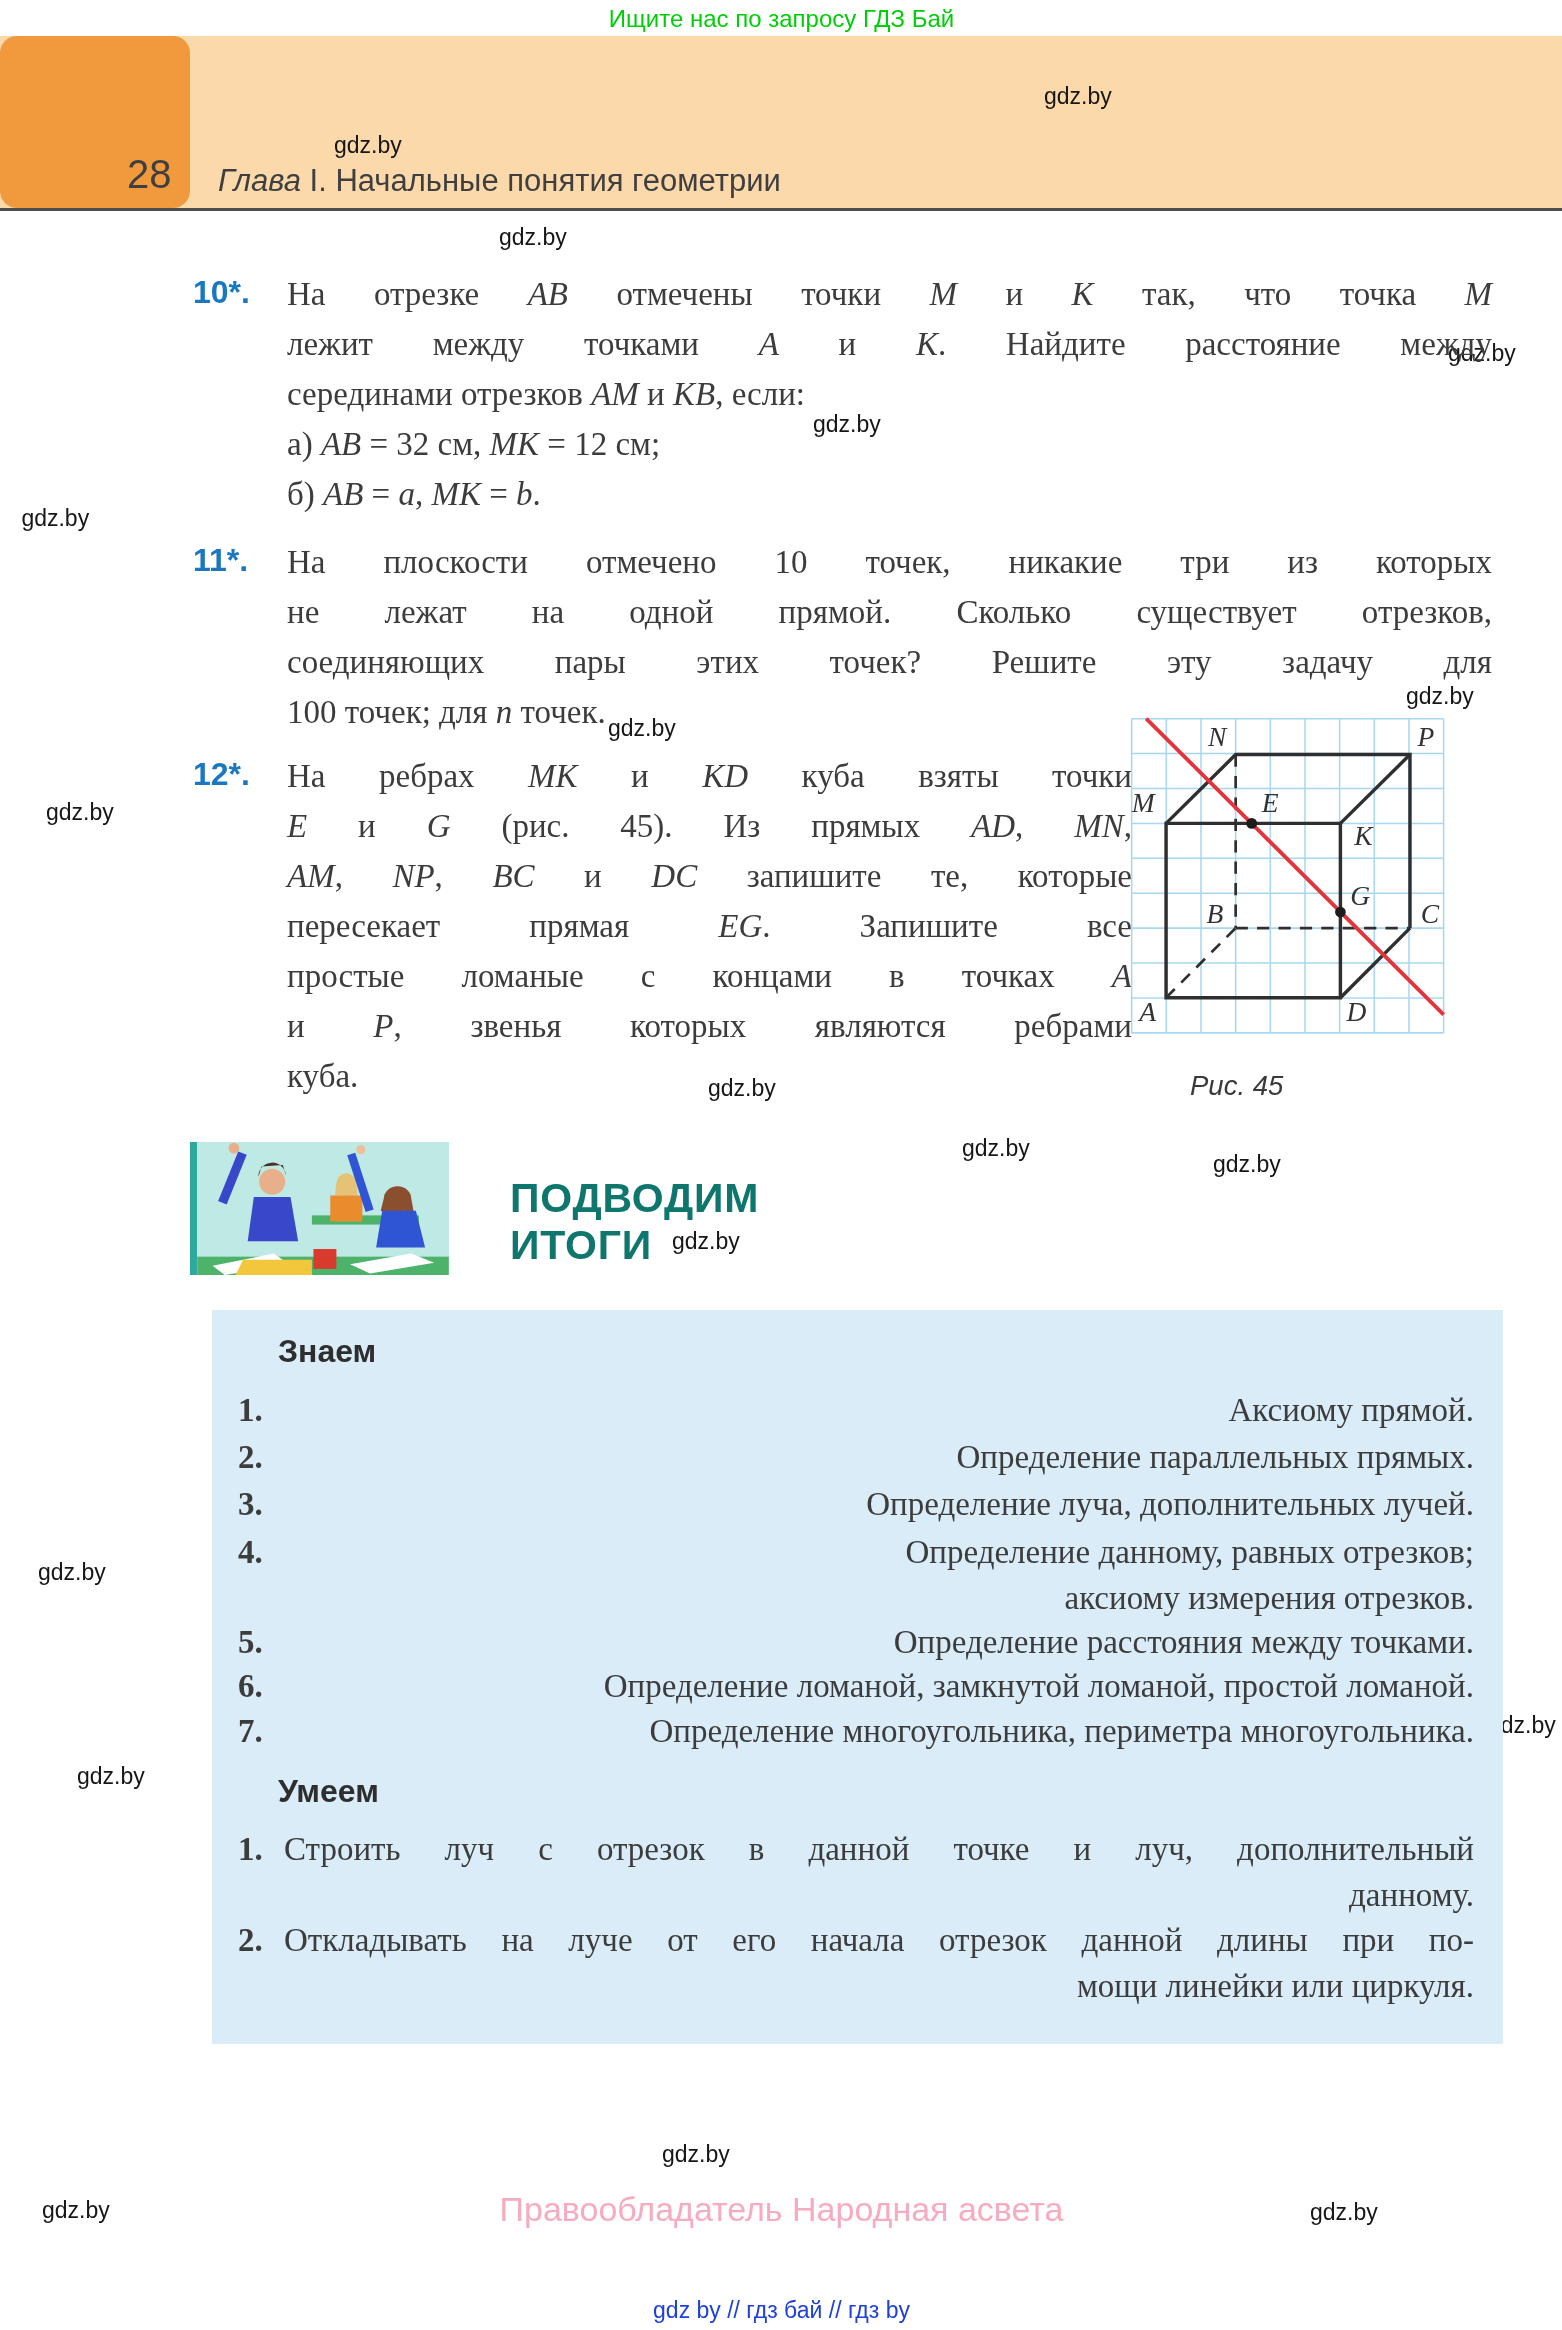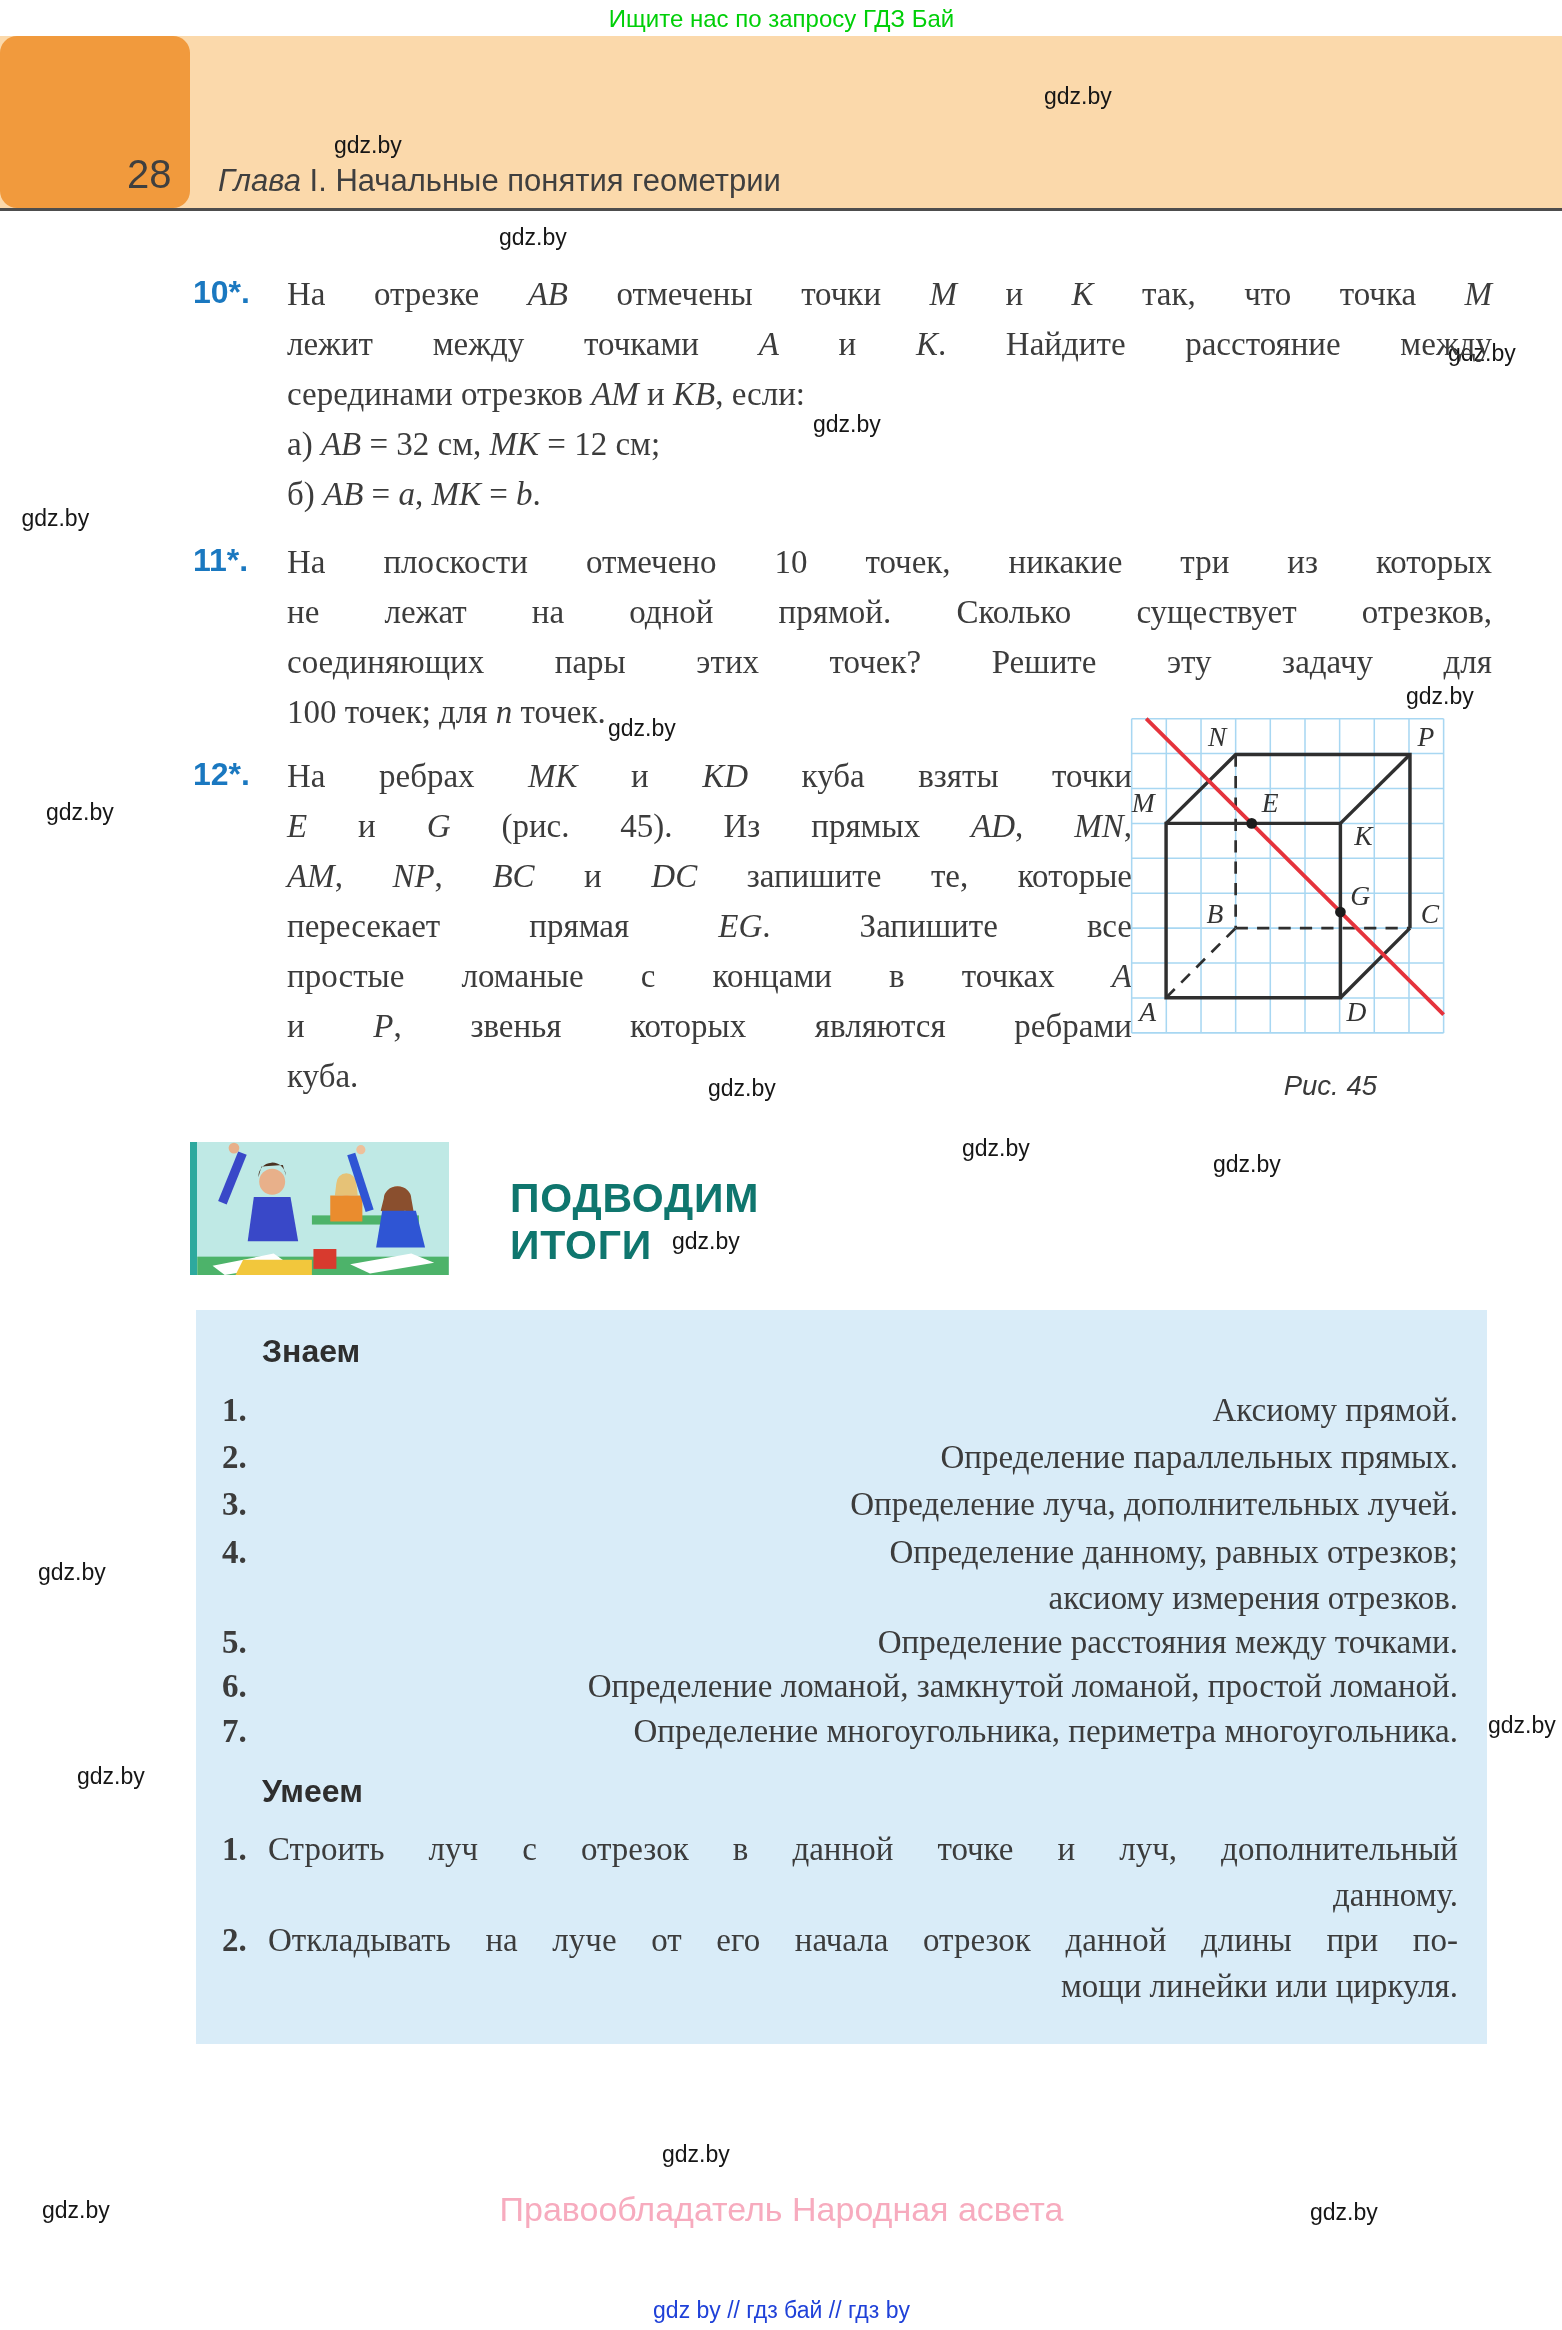--- a/index.html
+++ b/index.html
@@ -21,29 +21,29 @@
   .wm{position:absolute;font-family:"Liberation Sans",sans-serif;font-size:23px;color:#161616;white-space:nowrap;}
   
   .prob-num{position:absolute;font-family:Liberation Sans, sans-serif;font-weight:bold;
         font-size:32px;color:#1a78c0;white-space:nowrap;}
   .prob{position:absolute;font-size:33px;line-height:50px;}
   .pline{height:50px;white-space:nowrap;}
   .pline.j{white-space:normal;text-align:justify;text-align-last:justify;}
   .prob i, .bitem i{font-style:italic;}
   
   .fig-svg{position:absolute;left:1113px;top:685px;}
-  .fig-caption{position:absolute;left:1190px;top:1070px;width:187px;text-align:right;
+  .fig-caption{position:absolute;left:1190px;top:1070px;width:187px;text-align:left;
         font-family:"Liberation Sans",sans-serif;font-style:italic;font-size:27.5px;color:#3a3a3a;}
   
   .summary-title{position:absolute;left:510px;top:1175px;font-family:"Liberation Sans",sans-serif;
         font-weight:bold;font-size:41px;line-height:47px;color:#0f766e;letter-spacing:0.8px;}
   .illustration{position:absolute;left:190px;top:1142px;width:259px;height:133px;background:#bfe9e5;
         border-left:7.7px solid #2ea99e;box-sizing:border-box;}
   
-  .bluebox{position:absolute;left:196px;top:1310px;width:1291px;height:734px;background:#d9ecf8;}
+  .bluebox{position:absolute;left:212px;top:1310px;width:1291px;height:734px;background:#d9ecf8;}
   .bhead{position:absolute;left:66px;font-family:"Liberation Sans",sans-serif;font-weight:bold;
         font-size:32px;color:#2e2e2e;}
   .bitem{position:absolute;left:26px;font-size:33px;line-height:46px;color:#3c3c3c;}
   .bitem .no{position:absolute;left:0;top:0;font-weight:bold;}
   .bitem .itxt{margin-left:46px;width:1190px;}
   .bitem .ln{height:46px;white-space:nowrap;text-align:right;}
   .bitem .ln.j{white-space:normal;text-align:justify;text-align-last:justify;}
   
   .footer-pink{position:absolute;left:0;top:2190px;width:100%;text-align:center;
         font-family:"Liberation Sans",sans-serif;font-size:34px;color:#f7abbe;}

